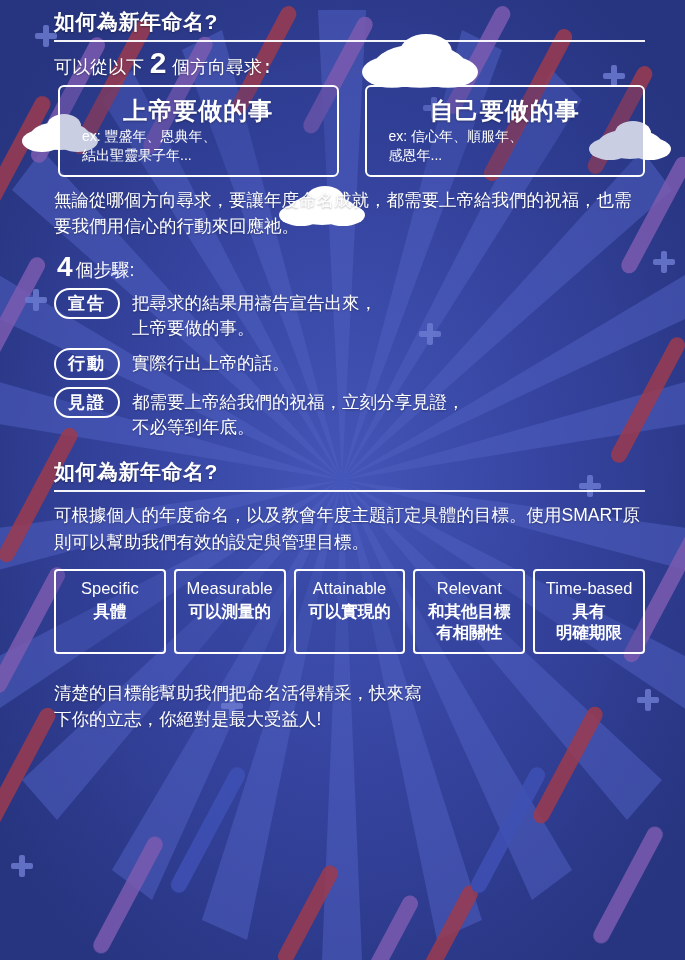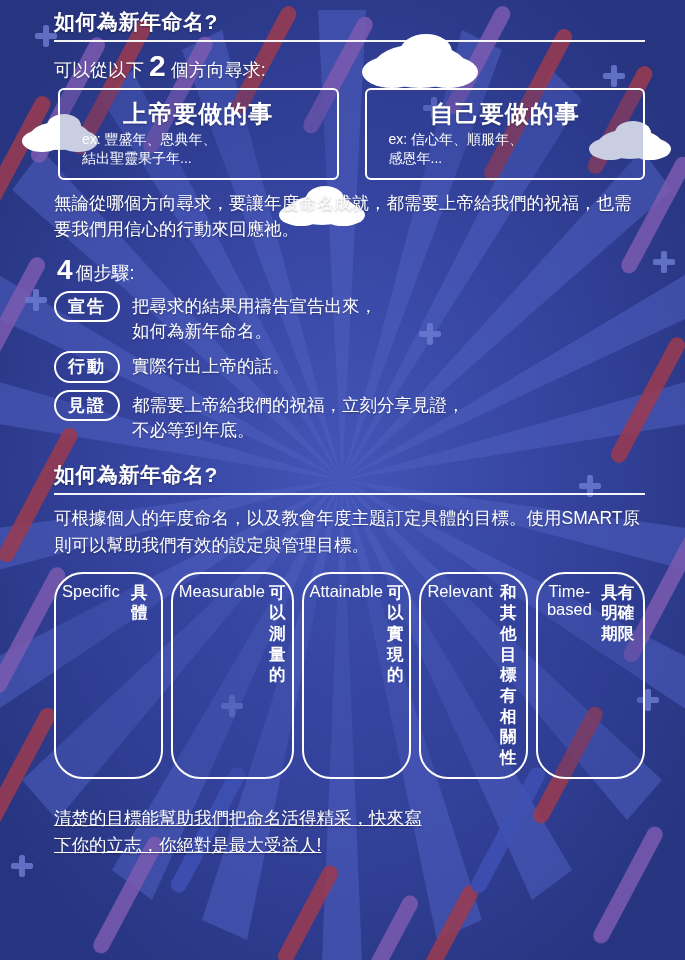--- a/index.html
+++ b/index.html
@@ -41,20 +41,21 @@
     width: 100%;
   }
 
   .lead {
     font-size: 18px;
     margin: 0 0 6px 0;
     display: flex;
     align-items: baseline;
     gap: 2px;
     text-shadow: 0 1px 2px rgba(0,0,0,.3);
+    font-family: Liberation Mono, monospace;
   }
   .bignum {
     font-size: 30px;
     font-weight: bold;
     line-height: .9;
     padding: 0 3px;
   }
 
   
   .two-boxes {
@@ -129,39 +130,38 @@
 
   
   .smart-row {
     display: flex;
     gap: 8px;
     margin: 14px 0 0 0;
     align-items: stretch;
   }
   .card {
     border: 2px solid #ffffff;
-    border-radius: 29px;
+    border-radius: 4px;
     padding: 8px 6px 10px 6px;
     text-align: center;
     flex: 1;
     background: rgba(43,58,143,0.25);
     display: flex;
-    flex-direction: row;
+    flex-direction: column;
     justify-content: flex-start;
     gap: 4px;
   }
   .card-en { font-size: 16.5px; line-height: 1.1; }
   .card-zh { font-size: 16.5px; font-weight: bold; line-height: 1.25; }
 
   .closing {
     font-size: 17.5px;
     line-height: 1.5;
     margin-top: 26px;
     text-shadow: 0 1px 2px rgba(0,0,0,.3);
-    text-decoration: underline;
   }
 </style>
 </head>
 <body>
 
 <div id="bg">
   <svg viewBox="0 0 685 960" xmlns="http://www.w3.org/2000/svg">
     <defs>
       <radialGradient id="glow" cx="50%" cy="50%" r="62%">
         <stop offset="0%" stop-color="#4355b8"></stop>
@@ -333,21 +333,21 @@
   <p class="para">無論從哪個方向尋求，要讓年度命名成就，都需要上帝給我們的祝福，也需要我們用信心的行動來回應祂。</p>
 
   <div class="steps-head">
     <span class="bignum">4</span>
     <span>個步驟:</span>
   </div>
 
   <div class="step-row">
     <div class="pill">宣告</div>
     <div class="step-text" style="white-space:pre-line">把尋求的結果用禱告宣告出來，
-如何為新年命名。</div>
+上帝要做的事。</div>
   </div>
   <div class="step-row">
     <div class="pill">行動</div>
     <div class="step-text" style="white-space:pre-line">實際行出上帝的話。</div>
   </div>
   <div class="step-row">
     <div class="pill">見證</div>
     <div class="step-text" style="white-space:pre-line">都需要上帝給我們的祝福，立刻分享見證，
 不必等到年底。</div>
   </div>

